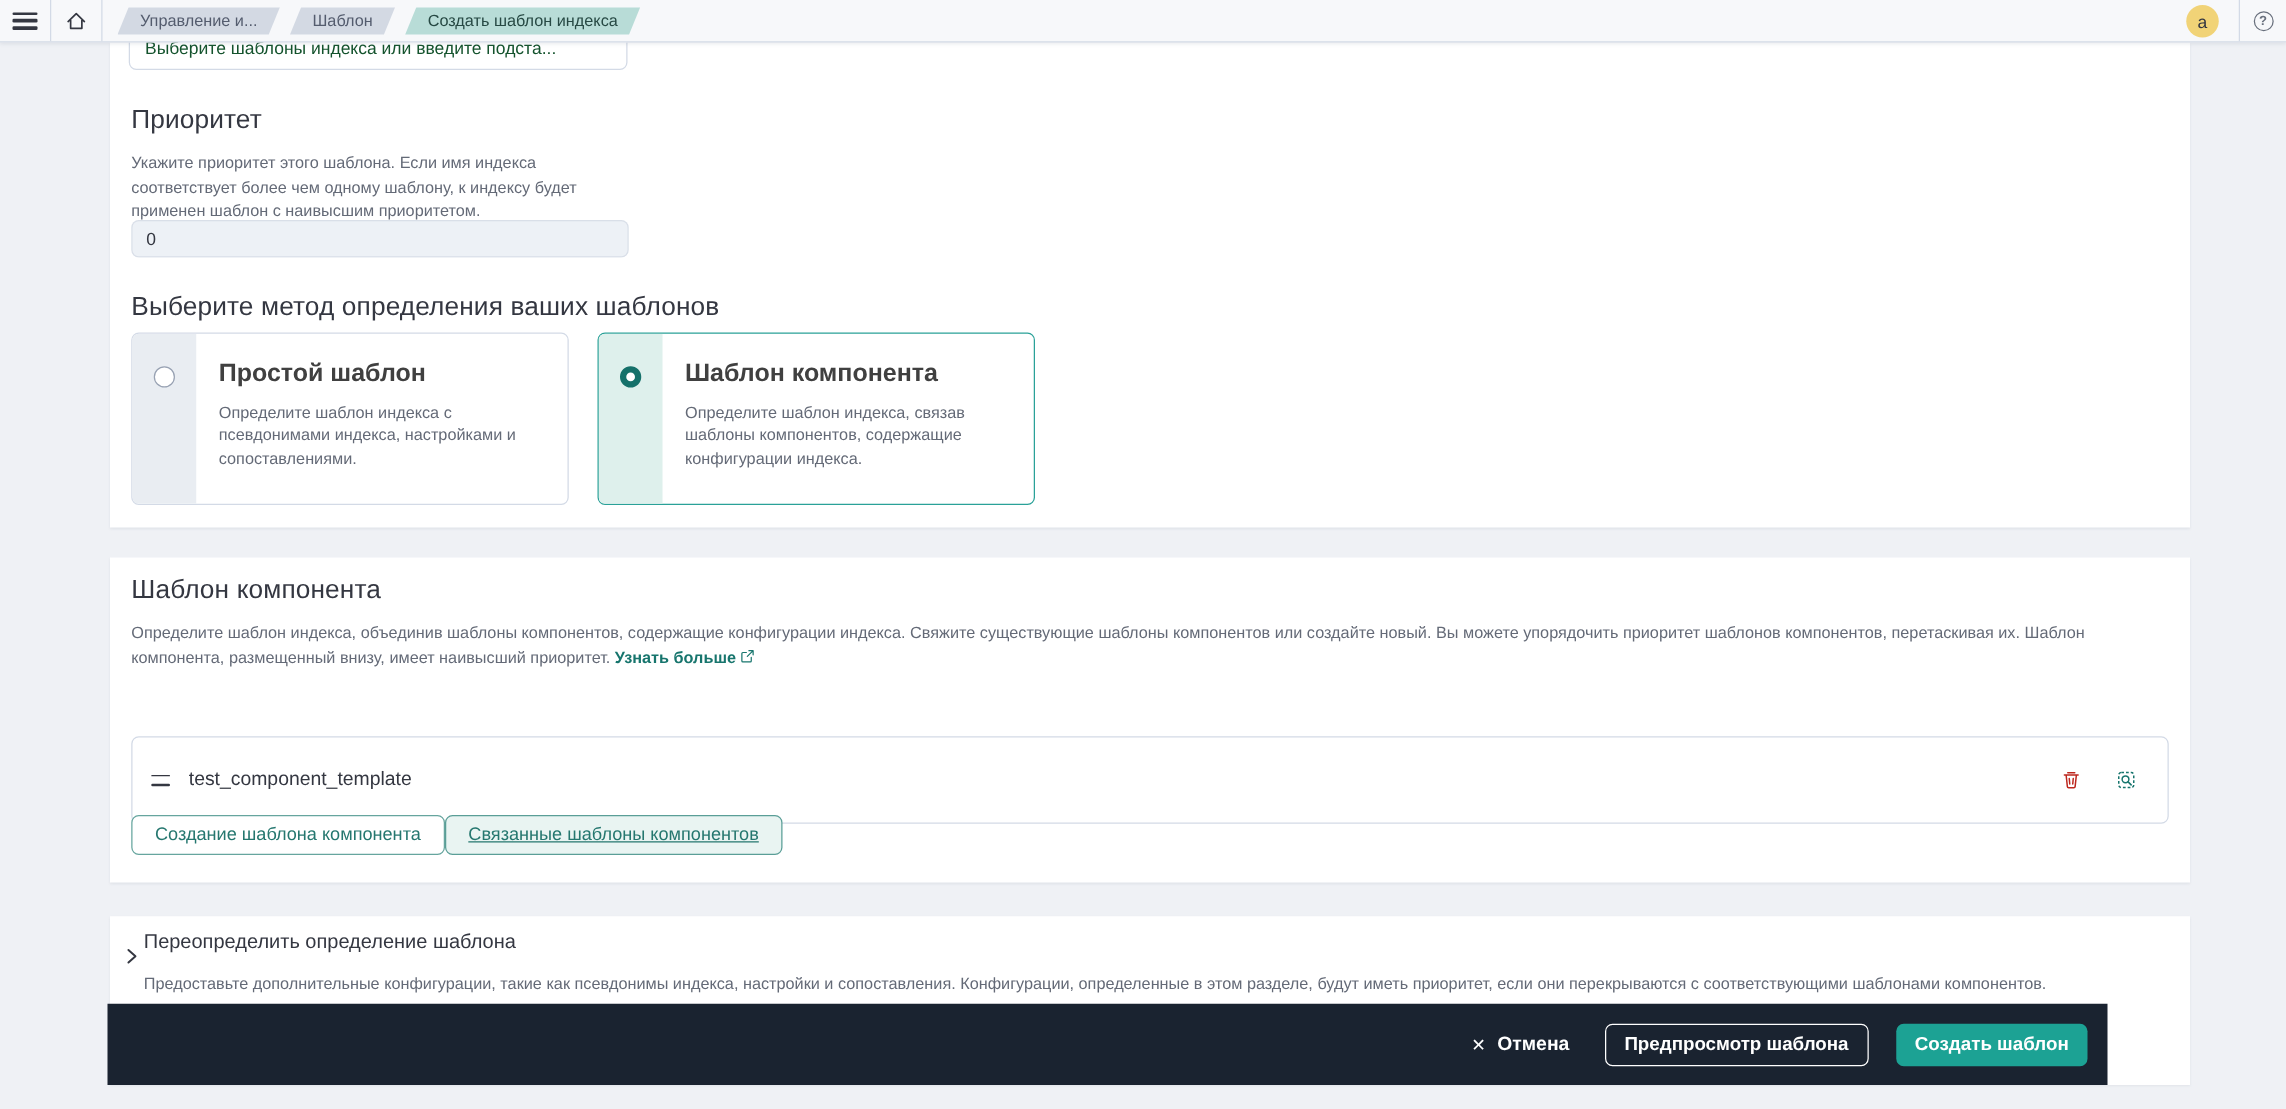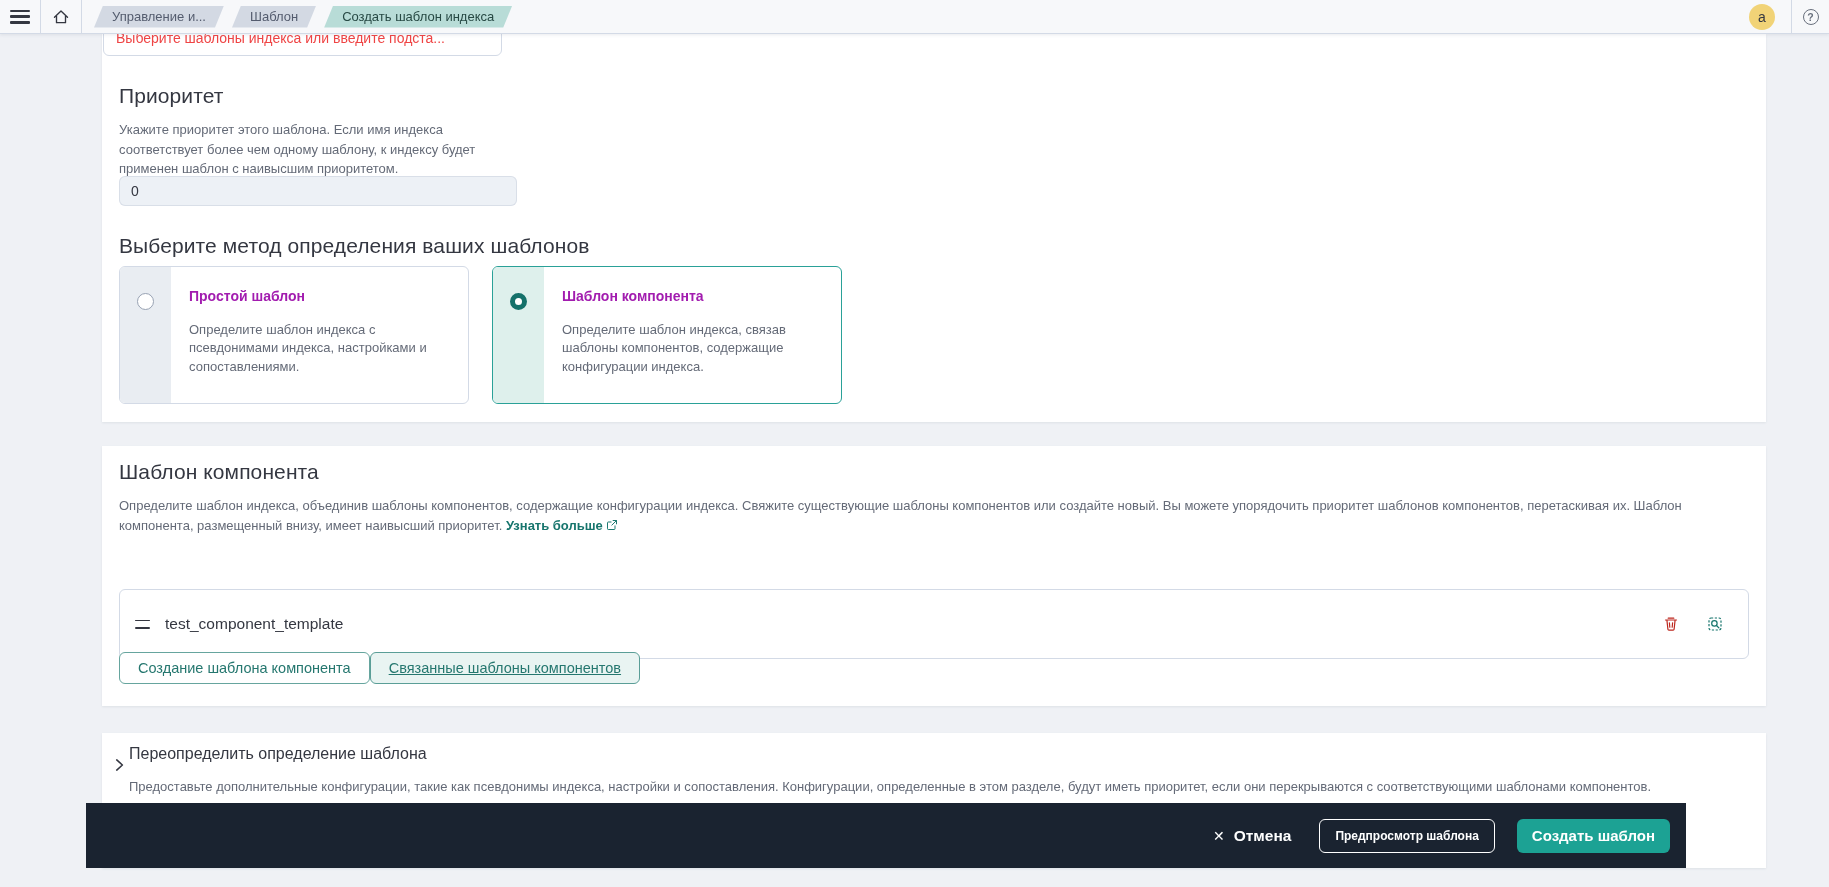--- a/index.html
+++ b/index.html
@@ -48,33 +48,33 @@
     border-left:1px solid #d3dae6; cursor:pointer;
     color:#69707d; font-size:13px;
   }
   .help-circle {
     width:16px; height:16px; border-radius:50%; border:1.3px solid #69707d;
     display:flex; align-items:center; justify-content:center; font-size:10.5px; font-weight:bold;
   }
 
   
   .panel {
-    position:absolute; left:102px; width:1664px; background:#ffffff;
+    position:absolute; left:88px; width:1664px; background:#ffffff;
     box-shadow:0 1px 2px rgba(109,120,140,.12);
   }
   #panel-top { top:34px; height:388px; }
   #panel-component { top:446px; height:260px; }
   #panel-override { top:733px; height:135px; }
 
   
   .combobox {
     position:absolute; left:103px; top:20px; width:399px; height:36px;
     background:#fff; border:1px solid #d3dae6; border-radius:6px;
     display:flex; align-items:center; padding:0 12px;
-    font-size:14px; color:#ef4444; z-index:5;
+    font-size:14px; color:#14532d; z-index:5;
   }
 
   h1.section-title { font-size:21px; font-weight:normal; color:#343741; letter-spacing:.1px; }
   .subdued { font-size:13px; line-height:1.5; color:#646a77; }
 
   .priority-title { position:absolute; left:17px; top:50px; }
   .priority-desc { position:absolute; left:17px; top:86px; width:392px; }
   .priority-input {
     position:absolute; left:17px; top:142px; width:398px; height:30px;
     background:#edf1f6; border:none; border-radius:6px;
@@ -91,21 +91,21 @@
   }
   #card-simple { left:17px; }
   #card-component { left:390px; border:1px solid #2aa198; }
   .card-strip { position:absolute; left:0; top:0; bottom:0; width:51px; background:#e9edf2; }
   #card-component .card-strip { background:#def0ec; }
   .radio {
     position:absolute; left:17px; top:26px; width:17px; height:17px;
     border-radius:50%; background:#fff; border:1px solid #98a2b3;
   }
   .radio.checked { border:5px solid #15716a; }
-  .card-title { position:absolute; left:69px; top:21px; font-size:14px; font-weight:bold; color:#a21caf; }
+  .card-title { position:absolute; left:69px; top:21px; font-size:20px; font-weight:bold; color:#404040; }
   .card-desc { position:absolute; left:69px; top:54px; width:250px; font-size:13px; line-height:1.42; color:#646a77; }
 
   
   .comp-title { position:absolute; left:17px; top:14px; }
   .comp-desc  { position:absolute; left:17px; top:50px; width:1624px; }
   .learn-more { color:#17756d; font-weight:bold; text-decoration:none; cursor:pointer; white-space:nowrap; }
   .ext-icon { display:inline-block; vertical-align:-1px; margin-left:3px; }
 
   .linked-box {
     position:absolute; left:17px; top:108px; width:1630px; height:70px;
@@ -140,21 +140,21 @@
     padding-right:16px;
   }
   .cancel-btn {
     display:flex; align-items:center; color:#fff; font-size:15.5px; font-weight:bold;
     cursor:pointer; margin-right:28px;
   }
   .cancel-x { font-size:14px; font-weight:normal; margin-right:9px; }
   .preview-btn {
     height:34px; display:flex; align-items:center; padding:0 15px;
     border:1px solid #fff; border-radius:6px; color:#fff;
-    font-size:12px; font-weight:bold; cursor:pointer; margin-right:22px; background:transparent;
+    font-size:15px; font-weight:bold; cursor:pointer; margin-right:22px; background:transparent;
     white-space:nowrap;
   }
   .create-btn {
     height:34px; display:flex; align-items:center; padding:0 15px;
     background:#1ca294; border:none; border-radius:6px; color:#fff;
     font-size:15px; font-weight:bold; cursor:pointer; white-space:nowrap;
   }
 </style>
 </head>
 <body>

